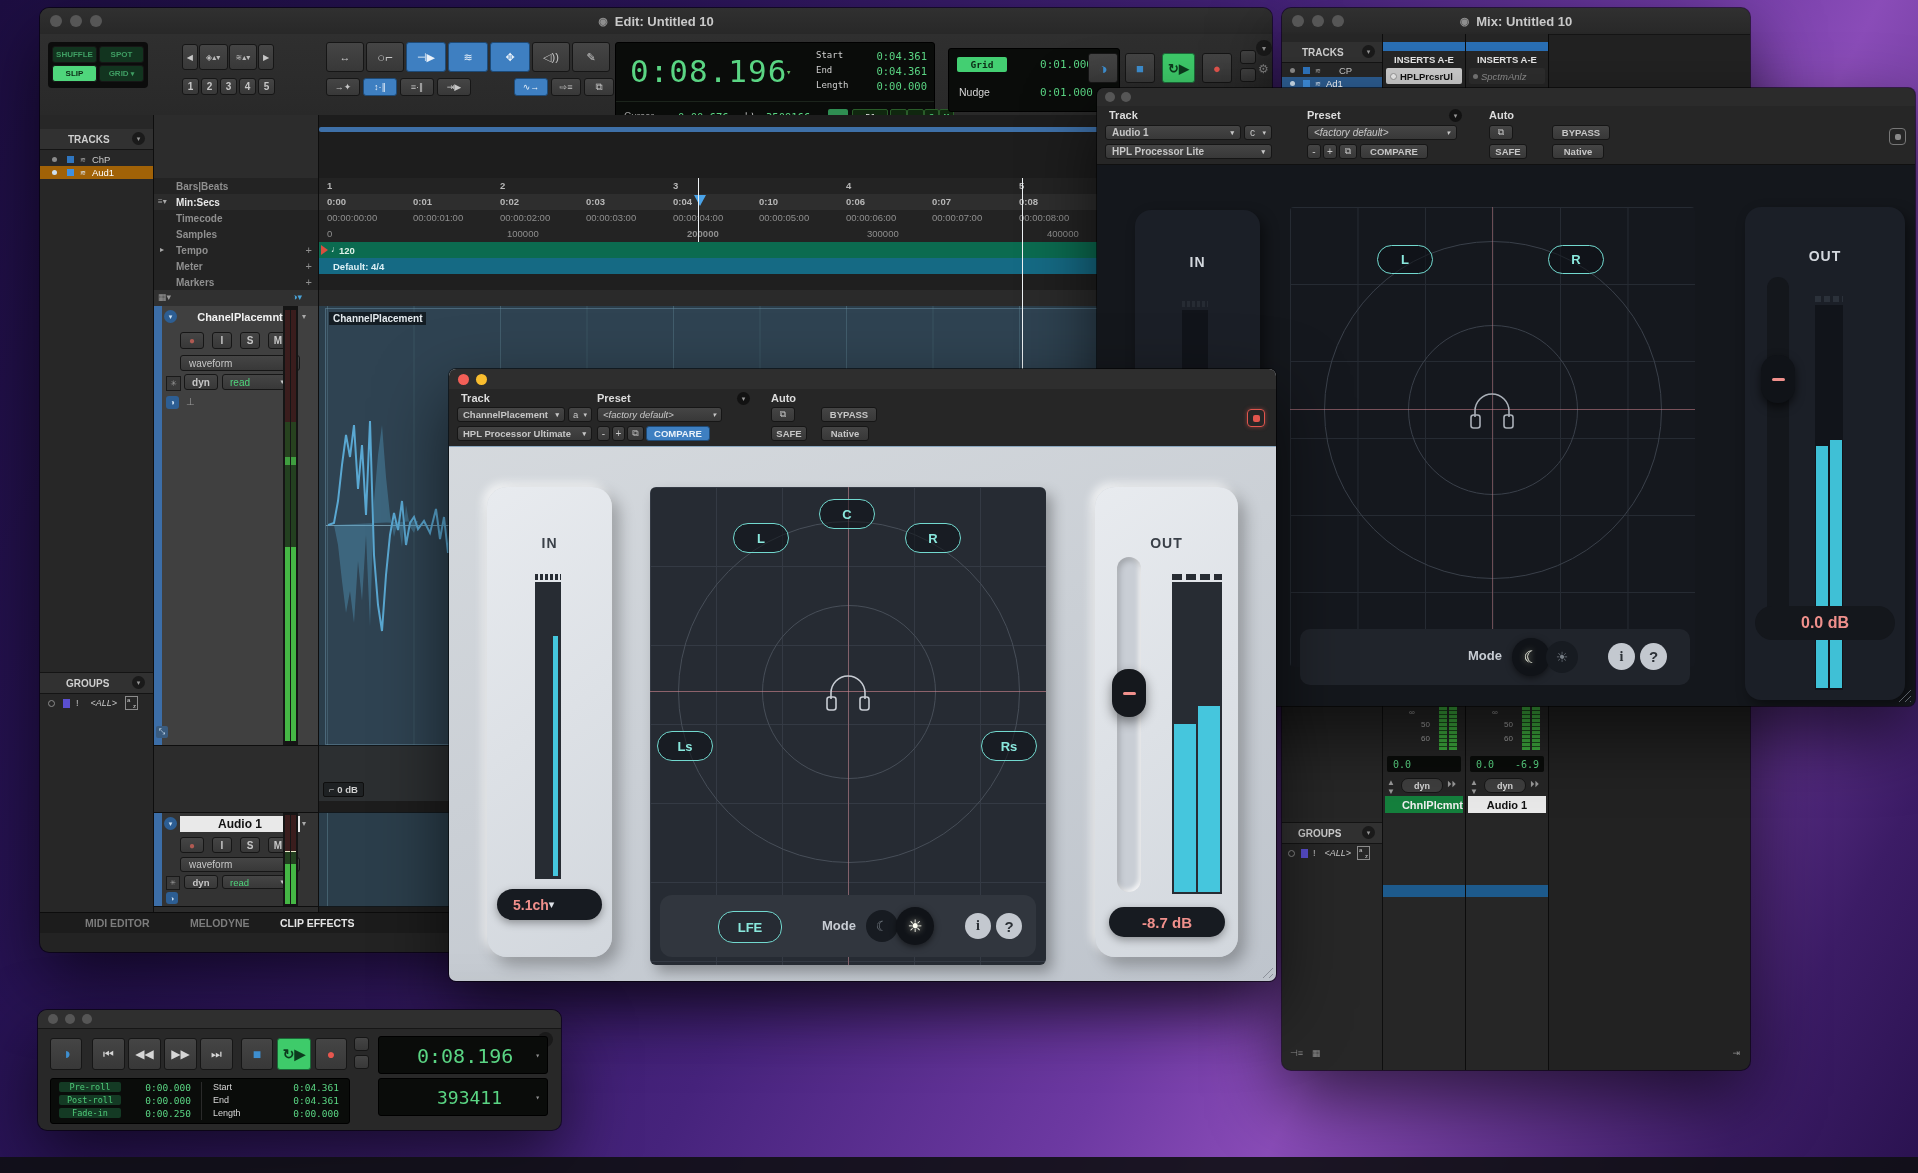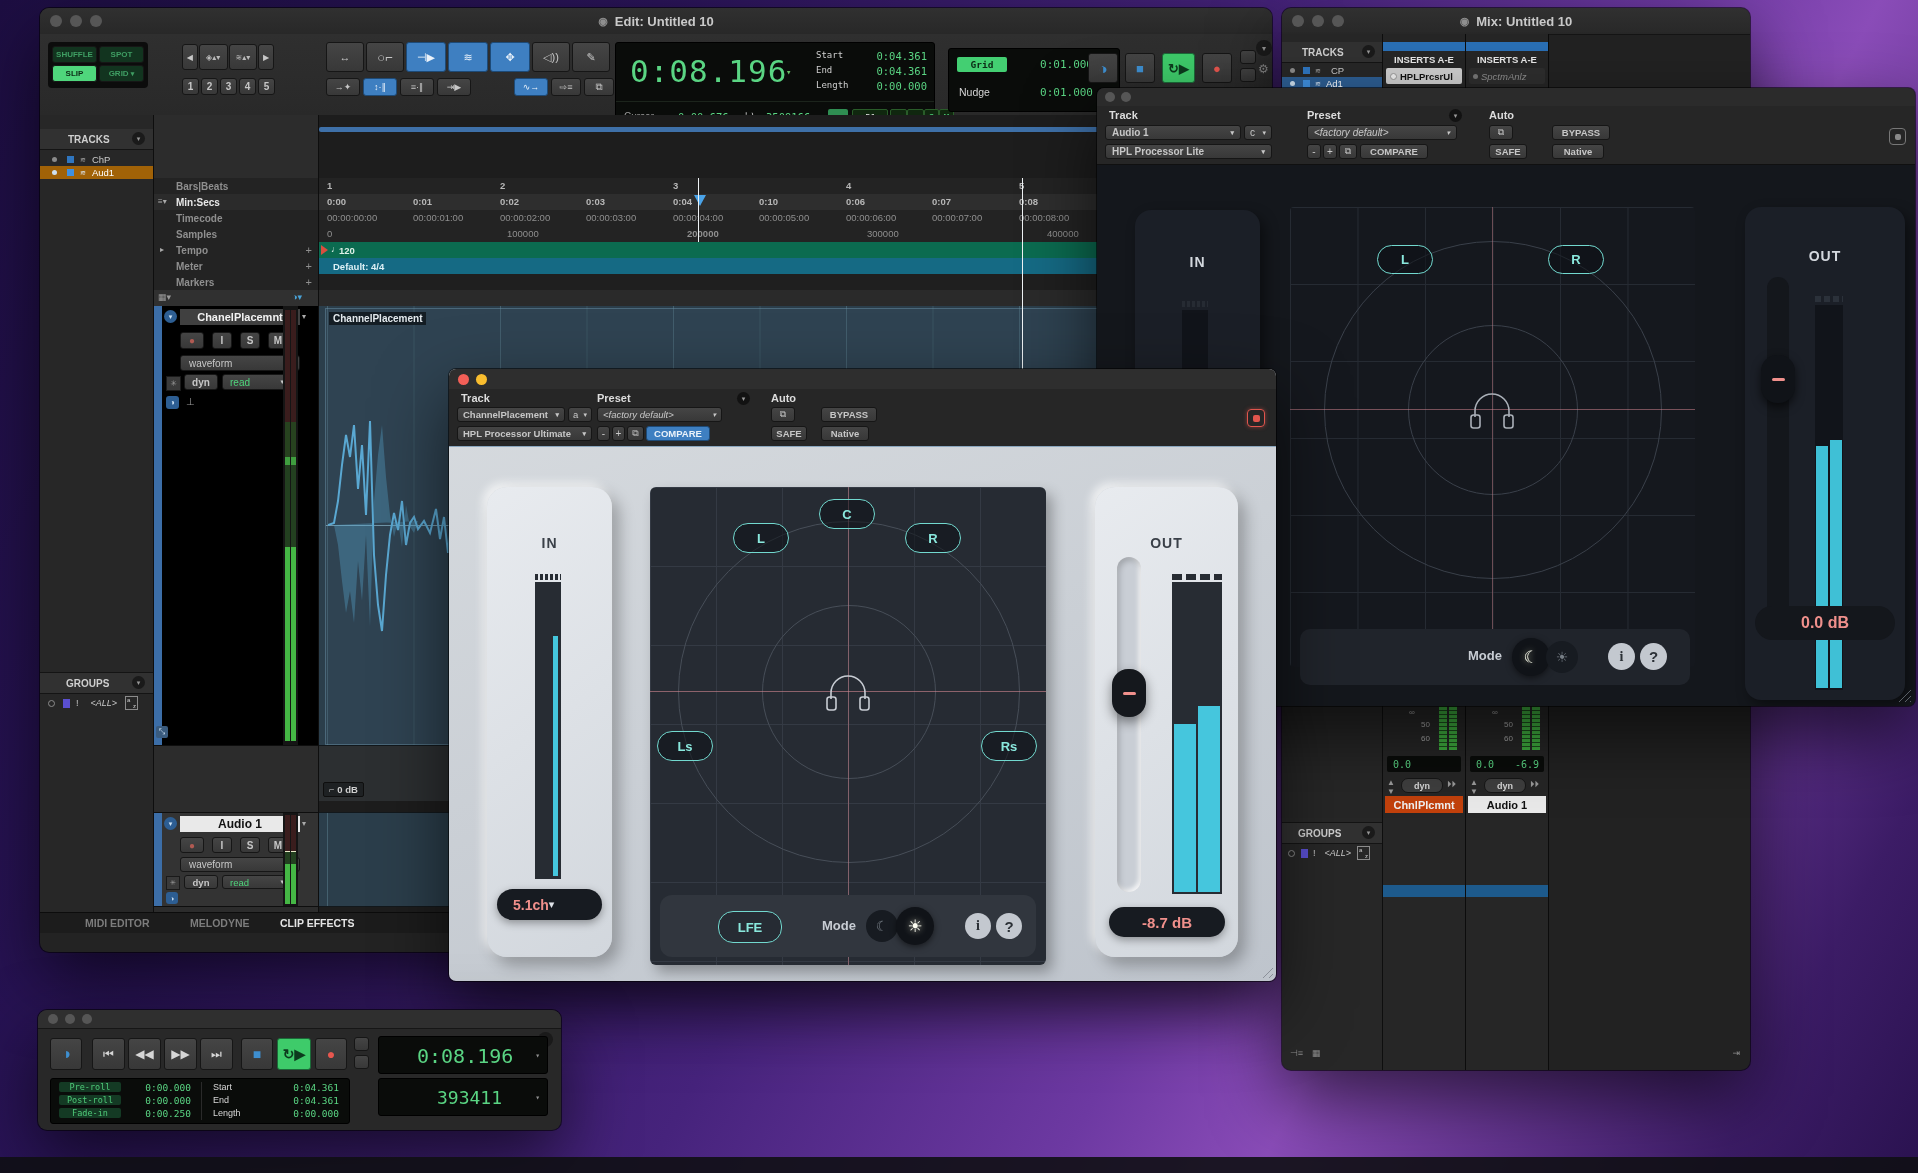--- a/index.html
+++ b/index.html
@@ -246,21 +246,21 @@
       <div class="rrow" style="top:159px;height:16px">
             <span class="rlab">Markers</span>
             <span class="plus">+</span>
           </div>
 
       <div class="a" style="left:0;top:175px;width:164px;height:16px;background:#303030;border-bottom:1px solid #141414">
         <span class="a" style="left:4px;top:2px;color:#9a9a9a;font-size:9px">▦▾</span>
         <span class="a" style="left:138px;top:2px;color:#4aa3d8;font-size:9px">◑▾</span>
       </div>
 
-      <div class="a" style="left:0;top:191px;width:164px;height:439px;background:#000000;border-bottom:1px solid #0e0e0e">
+      <div class="a" style="left:0;top:191px;width:164px;height:439px;background:#404040;border-bottom:1px solid #0e0e0e">
         <div class="a" style="left:0;top:0;width:8px;height:439px;background:#3c6ea8"></div>
         <div class="a" style="left:10px;top:4px;width:13px;height:13px;border-radius:50%;background:#2d5e93;color:#cfe3f5;font-size:7px;display:flex;align-items:center;justify-content:center">
               <span>▾</span>
             </div>
         <div class="a" style="left:26px;top:3px;width:120px;height:16px;background:#404040;color:#f2f2f2;font-weight:bold;font-size:11px;display:flex;align-items:center;justify-content:center">
               <span>ChanelPlacemnt</span>
             </div>
         <div class="a" style="left:148px;top:6px;color:#aaa;font-size:8px"><span>▾</span></div>
         <div class="btn a" style="left:26px;top:26px;width:24px;height:17px">
               <span style="color:#b05a52;font-size:10px">●</span>
@@ -451,21 +451,21 @@
     <div class="a" style="left:0;top:8px;width:100px;height:20px;background:#313131;border-bottom:1px solid #141414;display:flex;align-items:center">
       <span style="margin-left:20px;color:#cfcfcf;font-size:10px;font-weight:bold">TRACKS</span>
       <span class="a" style="left:80px;top:3px;width:13px;height:13px;border-radius:50%;background:#1a1a1a;color:#999;font-size:7px;display:flex;align-items:center;justify-content:center">
             <span>▾</span>
           </span>
     </div>
     <div class="a" style="left:0;top:30px;width:100px;height:13px;display:flex;align-items:center;font-size:9.5px;color:#c9c9c9">
       <span style="margin-left:8px;width:5px;height:5px;border-radius:50%;background:#8b8b8b"></span>
       <span style="margin-left:8px;width:7px;height:7px;background:#2f76c0"></span>
       <span style="margin-left:5px;font-size:7px;color:#a9a9a9">≋</span>
-      <span style="margin-left:10px">CP</span>
+      <span style="margin-left:18px">CP</span>
     </div>
     <div class="a" style="left:0;top:43px;width:100px;height:13px;display:flex;align-items:center;font-size:9.5px;color:#fff;background:#2d5e93">
       <span style="margin-left:8px;width:5px;height:5px;border-radius:50%;background:#cfe0ef"></span>
       <span style="margin-left:8px;width:7px;height:7px;background:#3f90e0"></span>
       <span style="margin-left:5px;font-size:7px;color:#dce8f4">≋</span>
       <span style="margin-left:5px">Ad1</span>
     </div>
     <div class="a" style="left:0;top:788px;width:100px;height:20px;background:#313131;border-top:1px solid #141414;border-bottom:1px solid #141414;display:flex;align-items:center">
       <span style="margin-left:16px;color:#cfcfcf;font-size:10px;font-weight:bold">GROUPS</span>
       <span class="a" style="left:80px;top:3px;width:13px;height:13px;border-radius:50%;background:#1a1a1a;color:#999;font-size:7px;display:flex;align-items:center;justify-content:center">
@@ -503,21 +503,21 @@
     <div class="lcd a" style="left:4px;top:722px;width:74px;height:16px;border-radius:2px">
       <span class="a grntx" style="left:6px;top:3px;font-size:10px">0.0</span>
     </div>
     <div class="a" style="left:0;top:742px;width:82px;height:18px">
       <span class="a" style="left:4px;top:2px;color:#9a9a9a;font-size:8px">▲<br>▼</span>
       <span class="a" style="left:18px;top:2px;width:40px;height:13px;background:#3e3e3e;border:1px solid #161616;border-radius:7px;color:#d6d6d6;font-size:9px;font-weight:bold;display:flex;align-items:center;justify-content:center">
             <span>dyn</span>
           </span>
       <span class="a" style="left:64px;top:3px;color:#9a9a9a;font-size:9px">⏵⏵</span>
     </div>
-    <div class="a" style="left:2px;top:762px;width:78px;height:17px;background:#c2410c;color:#efefef;font-weight:bold;font-size:11px;display:flex;align-items:center;justify-content:center">
+    <div class="a" style="left:2px;top:762px;width:78px;height:17px;background:#15803d;color:#efefef;font-weight:bold;font-size:11px;display:flex;align-items:center;justify-content:flex-end">
           <span>ChnlPlcmnt</span>
         </div>
     <div class="a" style="left:0;top:851px;width:82px;height:12px;background:#1d5a8c"></div>
   </div>
   <div class="a" style="left:184px;top:26px;width:82px;height:1036px;background:#262626;border-right:1px solid #0c0c0c">
     <div class="a" style="left:0;top:8px;width:82px;height:9px;background:#2a6fb5"></div>
     <div class="a" style="left:0;top:20px;width:82px;text-align:center;color:#e8e8e8;font-size:9.5px;font-weight:bold">INSERTS A-E</div>
     <div class="inslot" style="left:3px;top:34px;width:76px;background:#2e2e2e;border-radius:2px;color:#8f8f8f;font-style:italic">
       <span style="width:5px;height:5px;border-radius:50%;background:#777;margin-right:3px"></span>
       <span style="font-size:9.5px">SpctmAnlz</span>

